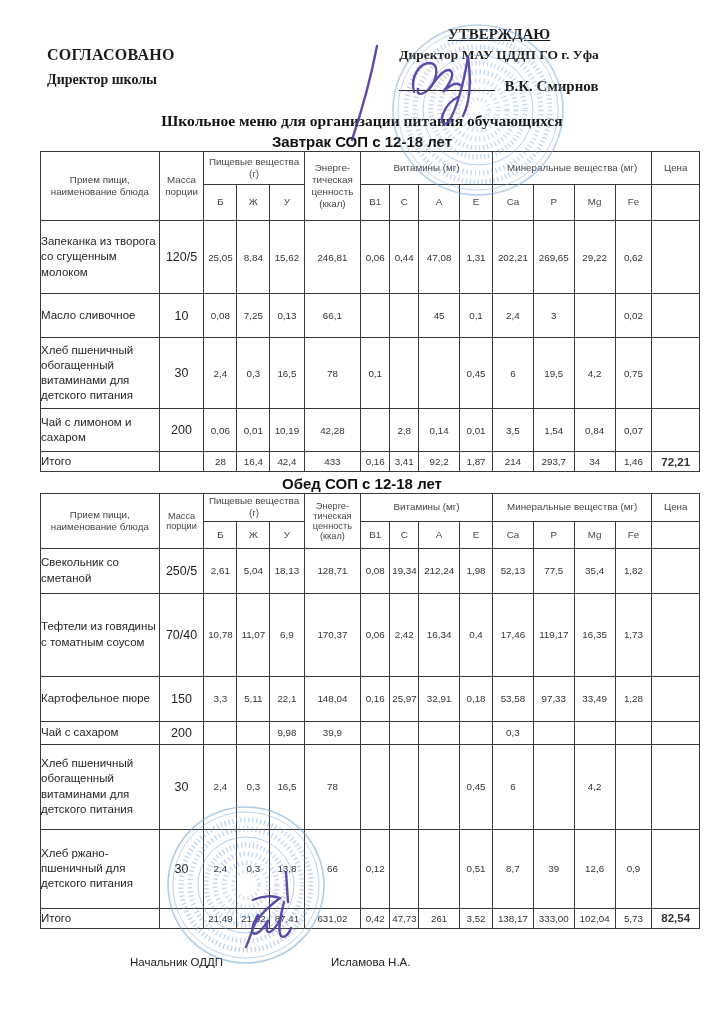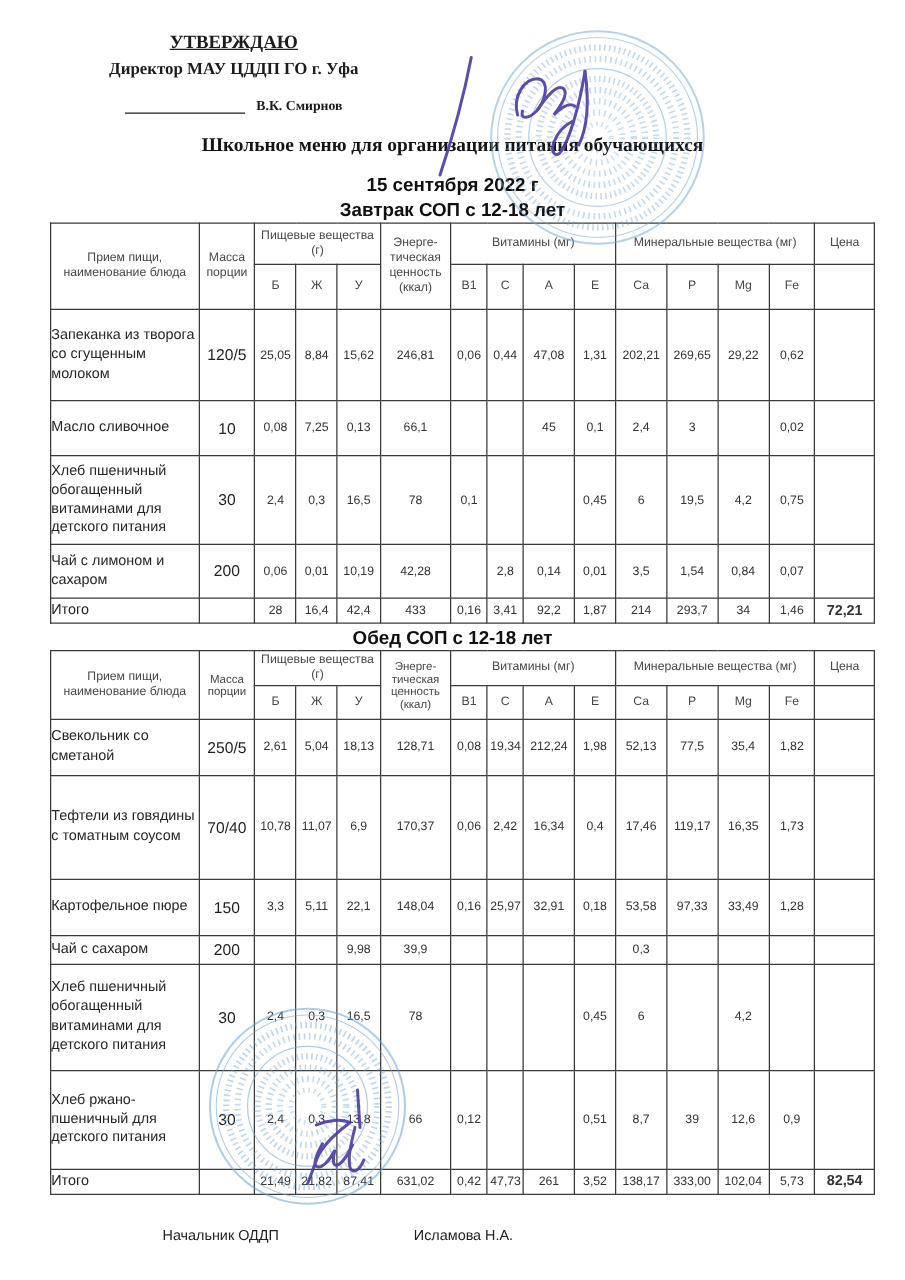--- a/index.html
+++ b/index.html
@@ -8,21 +8,21 @@
 
   
   .head{display:flex;justify-content:space-between;align-items:flex-start;padding:26px 30px 0 47px;}
   .agree{font-family:"Liberation Serif",serif;font-weight:bold;color:#1c1c1c;padding-top:20px;}
   .agree-title{font-size:16px;letter-spacing:.3px;}
   .agree-sub{font-size:14px;margin-top:8px;}
   .approve{font-family:"Liberation Serif",serif;font-weight:bold;color:#1c1c1c;
            width:280px;margin-right:55px;text-align:center;}
   .approve-title{font-size:15px;text-decoration:underline;}
   .approve-sub{font-size:13.5px;margin-top:4px;white-space:nowrap;}
-  .approve-sign{display:flex;align-items:center;justify-content:center;margin-top:15px;font-size:11px;}
+  .approve-sign{display:flex;align-items:flex-start;justify-content:center;margin-top:15px;font-size:15px;}
   .sign-line{display:inline-block;width:96px;border-bottom:1.4px solid #222;margin-right:9px;height:12px;}
 
   .doc-title{font-family:"Liberation Serif",serif;font-weight:bold;font-size:15.5px;
              text-align:center;margin-top:17px;color:#141414;}
   .doc-date{font-weight:bold;font-size:15px;text-align:center;margin-top:14px;color:#101010;}
   .tbl-title{font-weight:bold;font-size:15px;text-align:center;margin-top:3px;margin-bottom:1px;color:#101010;}
 
   
   .menu-table{border-collapse:collapse;table-layout:fixed;width:660px;margin-left:40px;
               font-size:9.5px;color:#333;border:1.5px solid #222;}
@@ -61,32 +61,35 @@
   .footer-name{margin-left:108px;}
 
   .overlay{position:absolute;left:0;top:0;width:724px;height:1024px;pointer-events:none;}
 </style>
 </head>
 <body>
 
 <div class="page">
 
   <div class="head">
+    <div class="agree">
+      <div class="agree-title">СОГЛАСОВАНО</div>
+      <div class="agree-sub">Директор школы</div>
+    </div>
     <div class="approve">
       <div class="approve-title">УТВЕРЖДАЮ</div>
       <div class="approve-sub">Директор МАУ ЦДДП ГО г. Уфа</div>
       <div class="approve-sign">
         <span class="sign-line"></span>
         <span>В.К. Смирнов</span>
       </div>
     </div>
   </div>
 
   <div class="doc-title">Школьное меню для организации питания обучающихся</div>
-  <div class="doc-date">15 сентября 2022 г</div>
 
   <div class="tbl-title">Завтрак СОП с 12-18 лет</div>
   <table class="menu-table" id="table-0">
       <colgroup>
         <col style="width: 18%;">
         <col style="width: 6.8%;">
         <col style="width: 5%;">
         <col style="width: 5%;">
         <col style="width: 5.2%;">
         <col style="width: 8.6%;">

